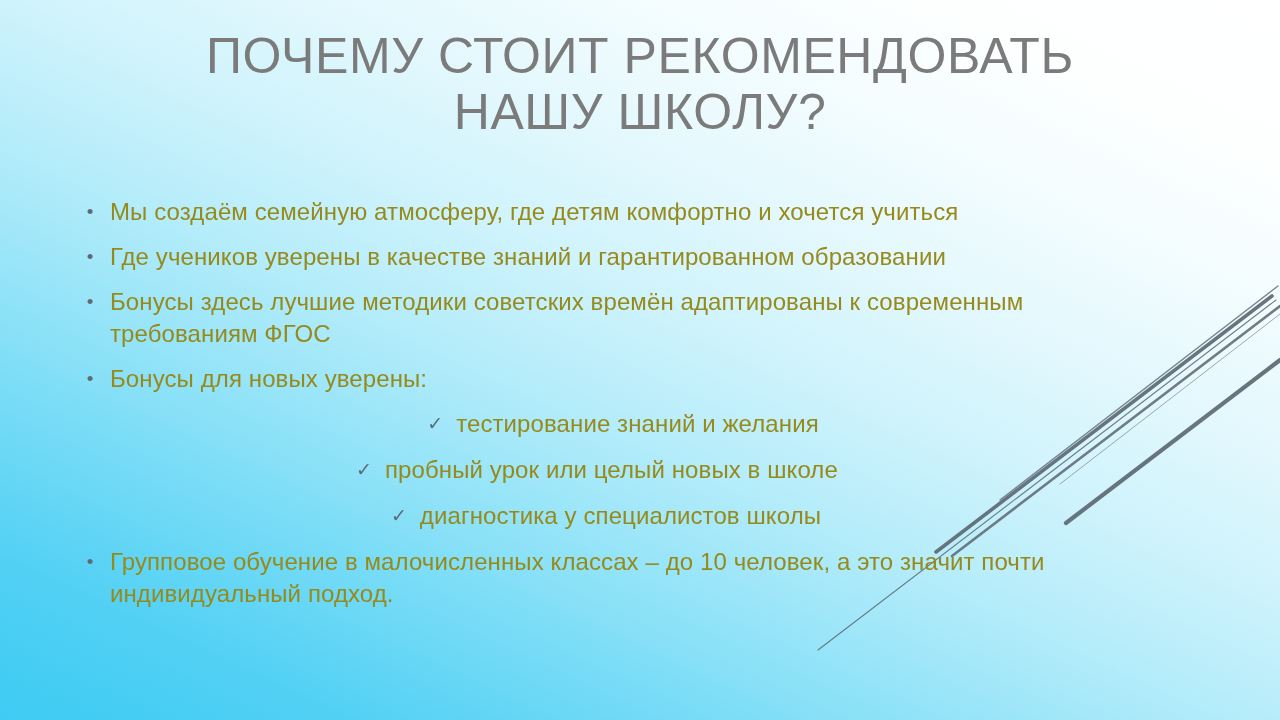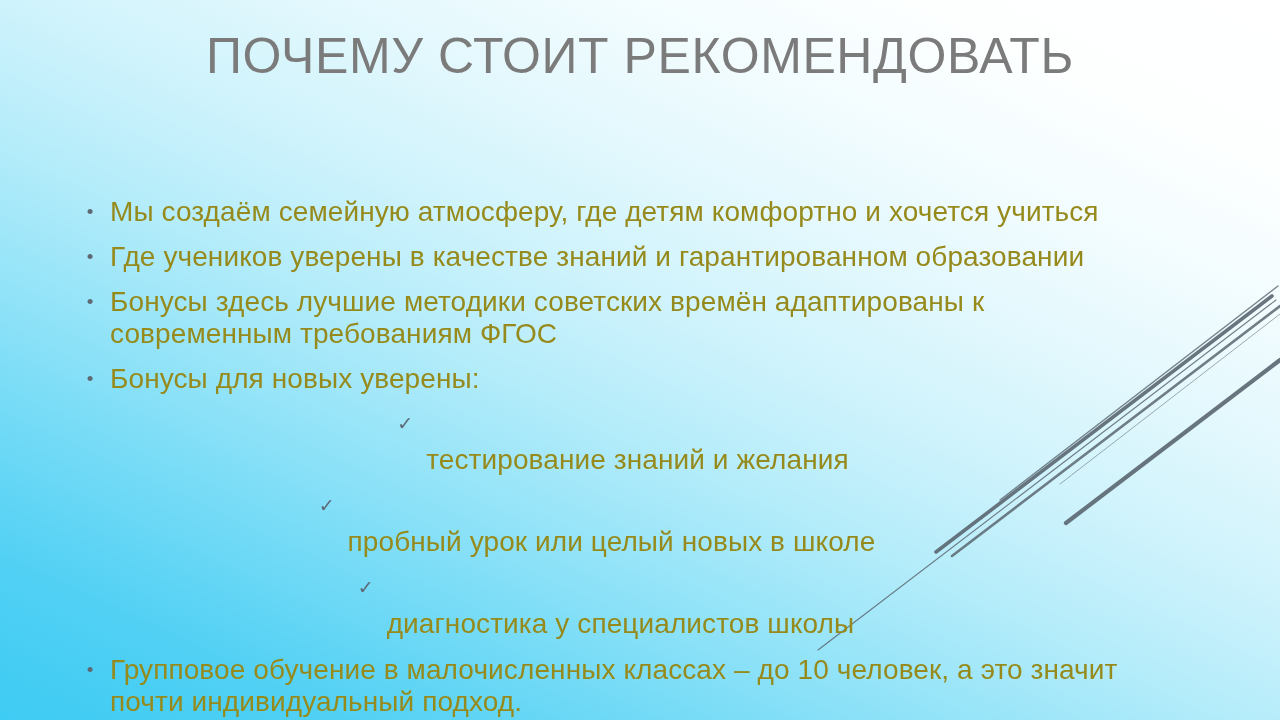--- a/index.html
+++ b/index.html
@@ -79,21 +79,21 @@
     color: #5f6a72;
     font-size: 19px;
     line-height: 32px;
     text-align: center;
     padding-left: 8px;
     box-sizing: border-box;
   }
   .bullet-text {
     flex: 1 1 auto;
     color: #968a1c;
-    font-size: 28px;
+    font-size: 24px;
     line-height: 32px;
     letter-spacing: 0.1px;
   }
 
   
   .sub-list {
     margin: 9px 0 10px 0;
     width: 100%;
   }
   .sub-row {
@@ -105,24 +105,23 @@
   .sub-mark {
     flex: 0 0 auto;
     color: #5d6a75;
     font-size: 19px;
     line-height: 31px;
     margin-right: 13px;
   }
   .sub-text {
     flex: 0 0 auto;
     color: #968a1c;
-    font-size: 28px;
+    font-size: 24px;
     line-height: 31px;
     letter-spacing: 0.1px;
-    margin-top: 36px;
   }
   .sub-row.r1 { padding-left: 52px; }
   .sub-row.r2 { padding-left: 0px; }
   .sub-row.r3 { padding-left: 18px; }
 </style>
 </head>
 <body>
 
 <div id="slide">
 
@@ -138,20 +137,21 @@
       <line x1="518" y1="286" x2="240" y2="500" stroke-width="1.3" opacity="0.8"></line>
 
       <line x1="520" y1="360" x2="306" y2="523" stroke-width="4.2" opacity="0.9"></line>
 
       <line x1="520" y1="314" x2="300" y2="484" stroke-width="1.0" opacity="0.55"></line>
     </g>
   </svg>
 
   <div id="title">
     <span class="tline">ПОЧЕМУ СТОИТ РЕКОМЕНДОВАТЬ</span>
+    <span class="tline">НАШУ ШКОЛУ?</span>
   </div>
 
   <div id="body-list">
 
     <div class="bullet-row">
       <span class="bullet-mark">•</span>
       <span class="bullet-text">Мы создаём семейную атмосферу, где детям комфортно и хочется учиться</span>
     </div>
 
     <div class="bullet-row">

